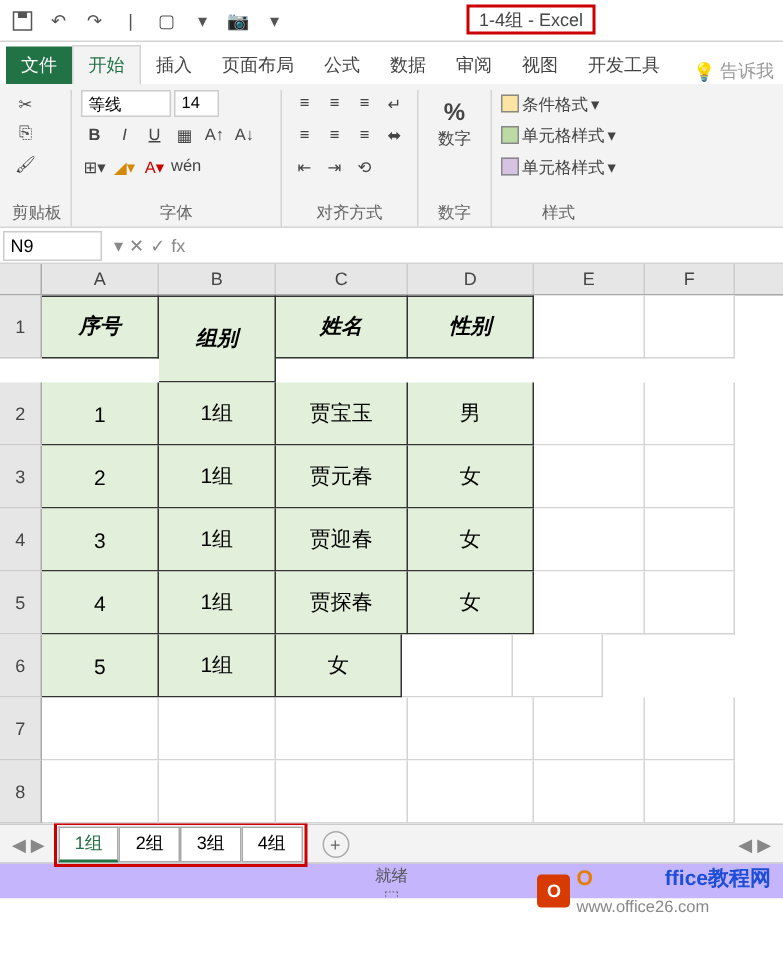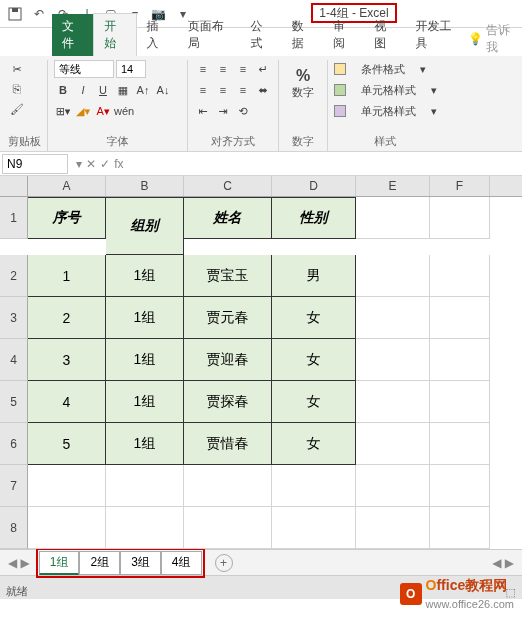--- a/index.html
+++ b/index.html
@@ -6,37 +6,37 @@
 body { font-family: "Microsoft YaHei", Arial, sans-serif; font-size: 12px; background: #fff; width: 522px; }
 
 
 .titlebar { background: #fff; height: 28px; display: flex; align-items: center; padding: 0 6px; border-bottom: 1px solid #d4d4d4; }
 .qat { display: flex; gap: 6px; align-items: center; }
 .qat-btn { width: 18px; height: 18px; display: flex; align-items: center; justify-content: center; color: #555; }
 .title-text { flex: 1; text-align: center; font-size: 12px; color: #444; }
 .title-highlight { border: 2px solid #c00; padding: 1px 6px; }
 
 
-.ribbon-tabs { background: #fff; display: flex; align-items: flex-end; height: 28px; padding-left: 4px; margin-left: 48px; }
+.ribbon-tabs { background: #fff; display: flex; align-items: flex-end; height: 28px; padding-left: 4px; }
 .rtab { padding: 4px 10px; font-size: 12px; color: #444; }
 .rtab.file { background: #217346; color: #fff; }
 .rtab.active { background: #f3f3f3; border: 1px solid #d4d4d4; border-bottom: none; color: #217346; font-weight: 500; }
 .tell-me { margin-left: auto; color: #999; display: flex; align-items: center; gap: 3px; padding-right: 6px; }
 
 
 .ribbon { background: #f3f3f3; border-bottom: 1px solid #d4d4d4; height: 96px; display: flex; padding: 4px 2px 0 2px; }
 .group { border-right: 1px solid #d4d4d4; padding: 0 6px; display: flex; flex-direction: column; }
 .group-body { flex: 1; display: flex; gap: 4px; }
 .group-label { text-align: center; font-size: 11px; color: #666; padding: 2px 0; }
 .vstack { display: flex; flex-direction: column; gap: 2px; align-items: center; }
 .hstack { display: flex; gap: 2px; align-items: center; }
 .rbtn { min-width: 18px; height: 18px; display: flex; align-items: center; justify-content: center; color: #444; font-size: 11px; }
 .sel { border: 1px solid #ccc; background: #fff; padding: 1px 4px; font-size: 11px; min-width: 60px; height: 18px; display: flex; align-items: center; }
 .bigbtn { width: 36px; height: 46px; display: flex; flex-direction: column; align-items: center; justify-content: center; font-size: 11px; color: #444; }
-.style-item { display: flex; align-items: center; gap: 15px; font-size: 11px; color: #444; height: 18px; }
+.style-item { display: flex; align-items: center; gap: 2px; font-size: 11px; color: #444; height: 18px; }
 .swatch { width: 12px; height: 12px; border: 1px solid #888; }
 
 
 .formula-bar { display: flex; align-items: center; border-bottom: 1px solid #d4d4d4; height: 24px; background: #fff; }
 .name-box { width: 66px; border: 1px solid #ccc; padding: 2px 4px; font-size: 12px; margin: 2px; background: #fff; }
 .fx-icons { display: flex; gap: 4px; padding: 0 6px; color: #888; }
 .fx-input { flex: 1; padding: 2px 4px; font-size: 12px; border: none; }
 
 
 .grid { position: relative; overflow: hidden; }
@@ -54,24 +54,24 @@
 
 .sheettab-bar { display: flex; align-items: center; height: 26px; border-top: 1px solid #ccc; background: #f3f3f3; padding: 0 4px; gap: 2px; }
 .nav-arrows { display: flex; gap: 2px; padding: 0 4px; color: #888; }
 .sheet-tabs { display: flex; border: 2px solid #c00; padding: 1px; }
 .sheet-tab { background: #fff; border: 1px solid #aaa; padding: 2px 10px; font-size: 12px; }
 .sheet-tab.active { border-bottom: 2px solid #217346; color: #217346; }
 .add-sheet { width: 18px; height: 18px; border: 1px solid #aaa; border-radius: 50%; display: flex; align-items: center; justify-content: center; margin-left: 8px; color: #666; }
 .scroll-right { flex: 1; display: flex; justify-content: flex-end; padding-right: 4px; color: #888; }
 
 
-.statusbar { display: flex; align-items: flex-end; height: 24px; background: #e5e5e5; border-top: 1px solid #ccc; padding: 0 6px; font-size: 11px; color: #555; justify-content: space-between; }
+.statusbar { display: flex; align-items: center; height: 24px; background: #c4b5fd; border-top: 1px solid #ccc; padding: 0 6px; font-size: 11px; color: #555; justify-content: space-between; flex-direction: column; }
 .logo { position: absolute; right: 8px; bottom: 26px; display: flex; align-items: center; gap: 4px; font-size: 14px; font-weight: bold; }
 .logo .o { color: #e97c00; }
-.logo .rest { color: #c2410c; }
+.logo .rest { color: #1d4ed8; padding-left: 48px; }
 .logo .url { color: #888; font-size: 11px; font-weight: normal; }
 .logo-badge { width: 22px; height: 22px; background: #d83b01; border-radius: 3px; display: flex; align-items: center; justify-content: center; color: #fff; font-weight: bold; font-size: 12px; }
 
 svg { display: block; }
 </style>
 </head>
 <body>
 
 <div class="titlebar">
   <div class="qat">
@@ -264,21 +264,20 @@
         <div class="cell data" style="width: 78px; height: 42px;">1组</div>
         <div class="cell data" style="width: 88px; height: 42px;">贾探春</div>
         <div class="cell data" style="width: 84px; height: 42px;">女</div>
         <div class="cell" style="width: 74px; height: 42px;"></div>
         <div class="cell" style="width: 60px; height: 42px;"></div>
       </div>
       <div class="row">
         <div class="rowh" style="height: 42px;">6</div>
         <div class="cell data" style="width: 78px; height: 42px;">5</div>
         <div class="cell data" style="width: 78px; height: 42px;">1组</div>
-        <div class="cell data" style="width: 88px; height: 42px;">贾惜春</div>
         <div class="cell data" style="width: 84px; height: 42px;">女</div>
         <div class="cell" style="width: 74px; height: 42px;"></div>
         <div class="cell" style="width: 60px; height: 42px;"></div>
       </div>
       <div class="row">
         <div class="rowh" style="height: 42px;">7</div>
         <div class="cell" style="width: 78px; height: 42px;"></div>
         <div class="cell" style="width: 78px; height: 42px;"></div>
         <div class="cell" style="width: 88px; height: 42px;"></div>
         <div class="cell" style="width: 84px; height: 42px;"></div>

